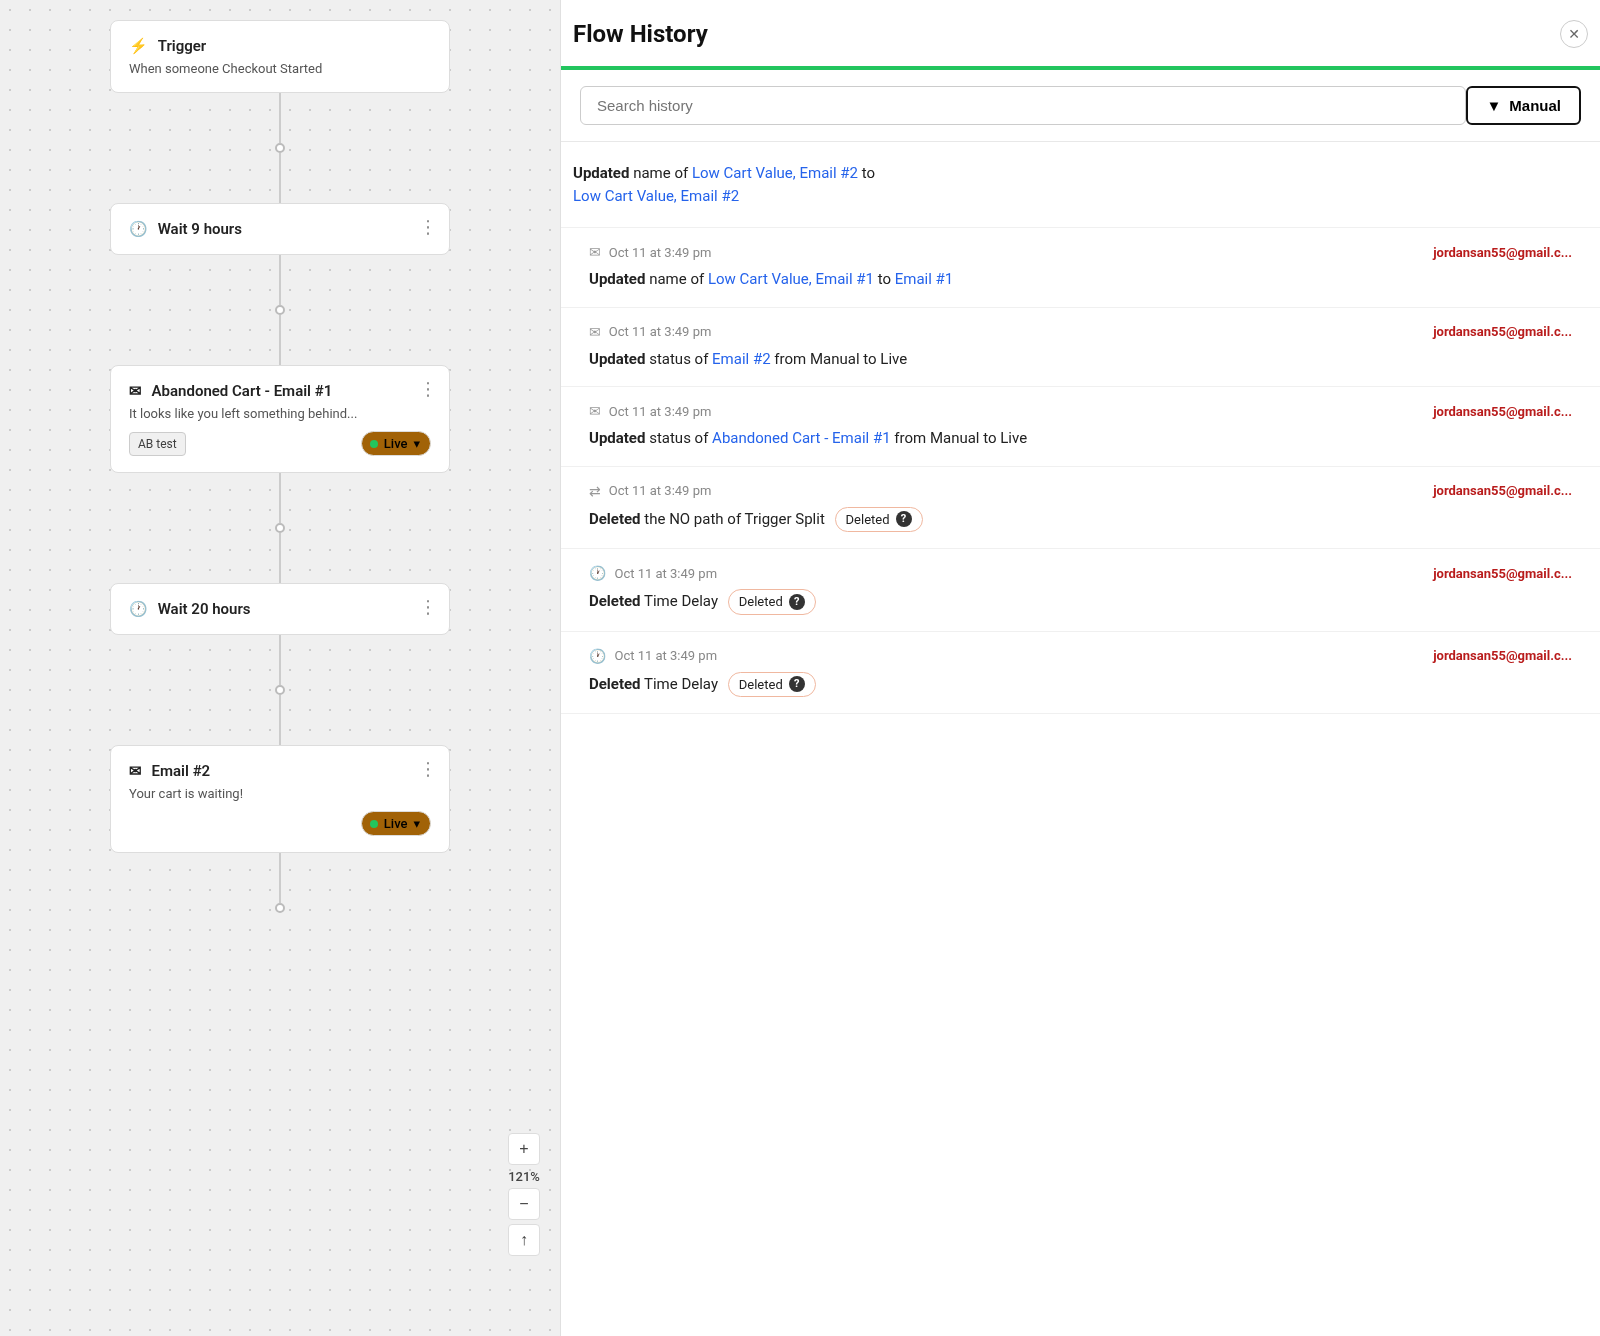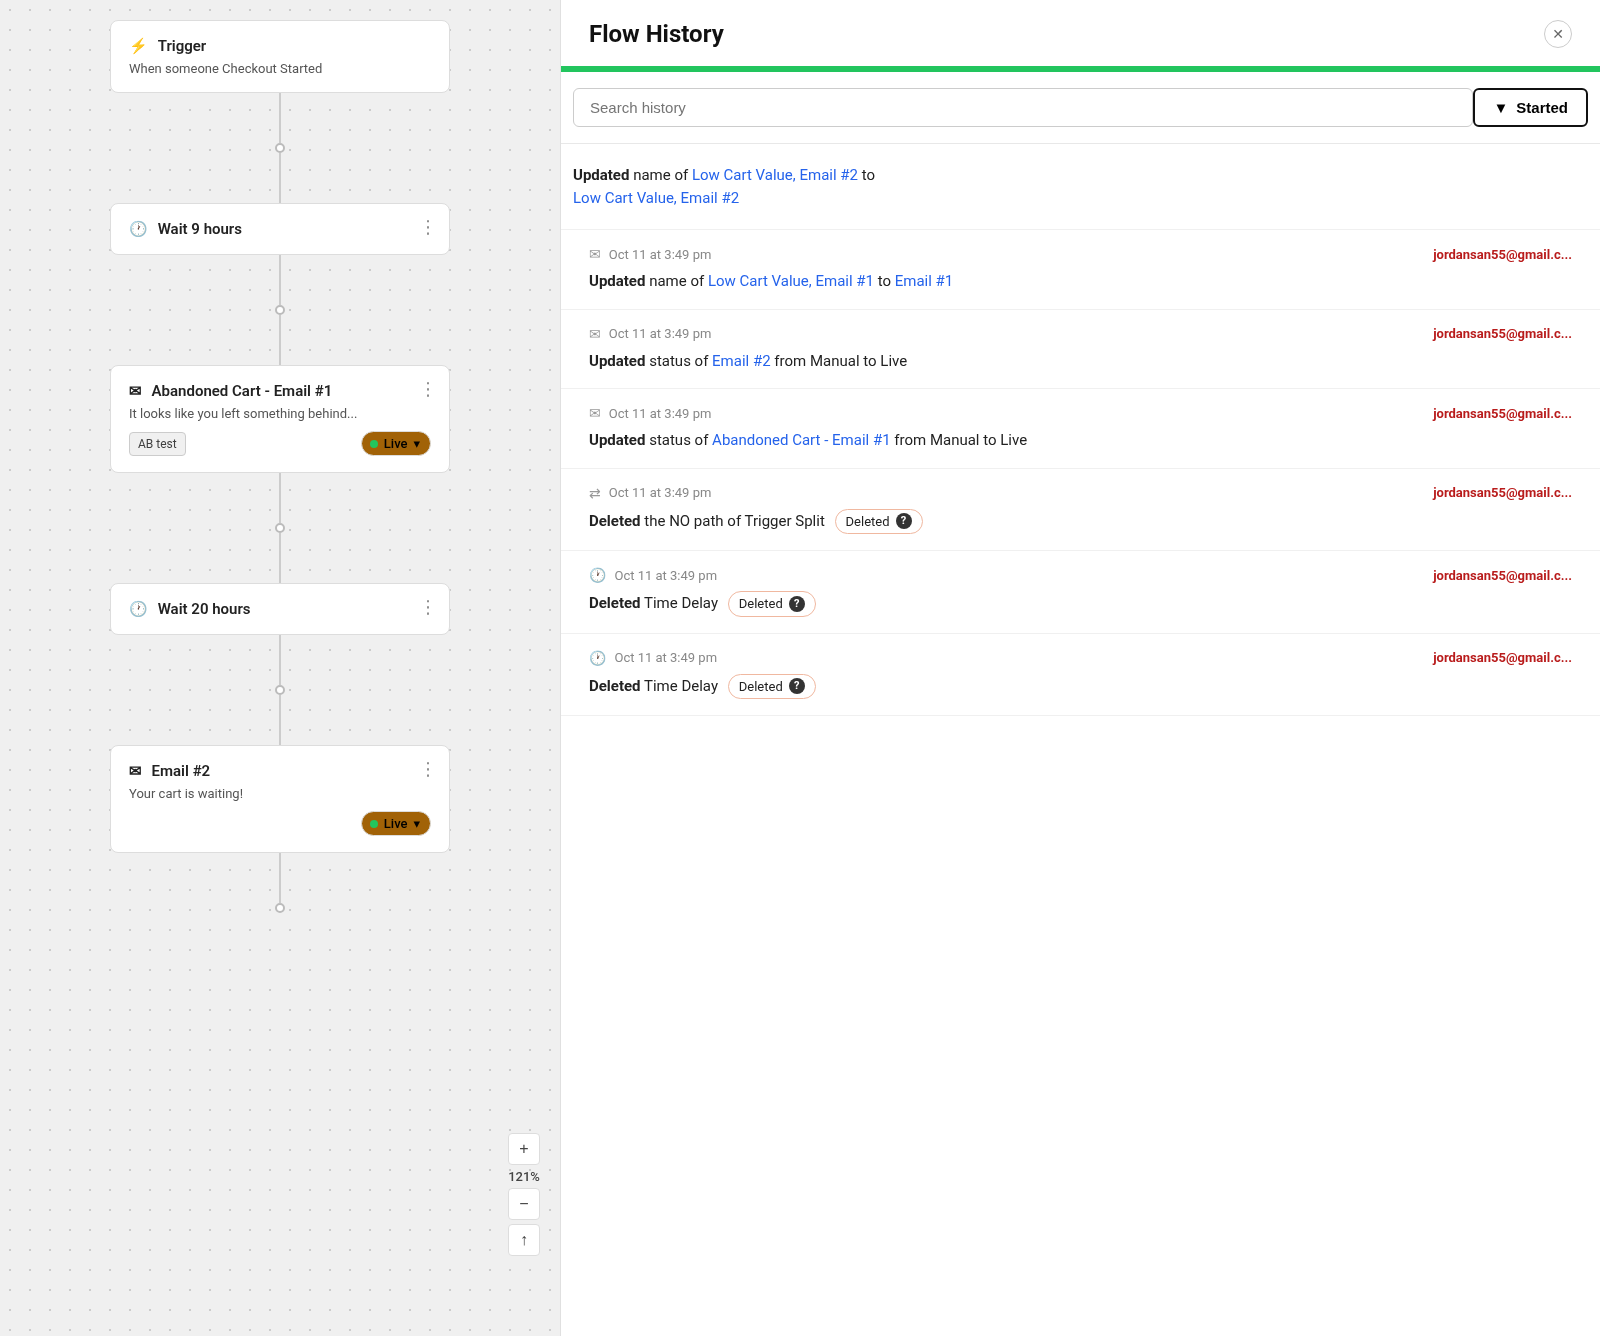--- a/index.html
+++ b/index.html
@@ -163,22 +163,22 @@
       display: flex;
       flex-direction: column;
       border-left: 1px solid #e0e0e0;
       overflow: hidden;
     }
 
     .panel-header {
       display: flex;
       align-items: center;
       justify-content: space-between;
-      padding: 20px 28px 18px;
-      border-bottom: 6px solid #22c55e;
+      padding: 20px 12px 18px;
+      border-bottom: 4px solid #22c55e;
     }
 
     .panel-title {
       font-size: 24px;
       font-weight: 700;
       color: #111;
     }
 
     .close-btn {
       width: 28px;
@@ -191,21 +191,21 @@
       justify-content: center;
       cursor: pointer;
       font-size: 14px;
       color: #666;
     }
 
     .search-bar {
       display: flex;
       align-items: center;
       gap: 0;
-      padding: 16px 12px;
+      padding: 16px 19px;
       border-bottom: 1px solid #e8e8e8;
     }
 
     .search-input {
       flex: 1;
       border: 1.5px solid #ccc;
       border-radius: 6px;
       padding: 10px 16px;
       font-size: 15px;
       color: #888;
@@ -408,21 +408,21 @@
     <h1 class="panel-title">Flow History</h1>
     <button class="close-btn">
       <span>✕</span>
     </button>
   </div>
 
   <div class="search-bar">
     <input class="search-input" type="text" placeholder="Search history" style="">
     <button class="filter-btn">
       <span>▼</span>
-      <span>Started</span>
+      <span>Manual</span>
     </button>
   </div>
 
   <div class="history-list">
 
     <div class="history-item-first">
       <div class="history-content">
         <span class="bold">Updated</span>
         <span> name of </span>
         <a class="link">Low Cart Value, Email #2</a>

